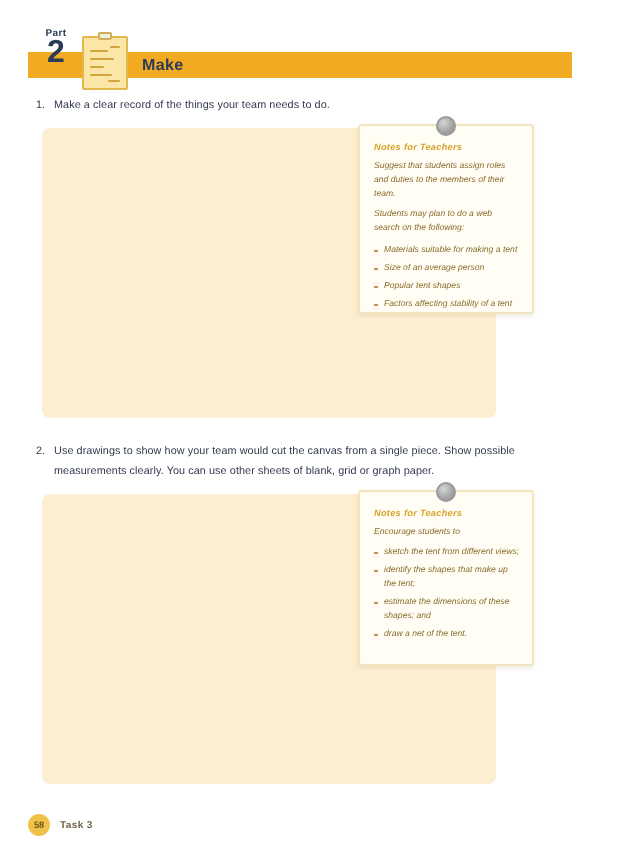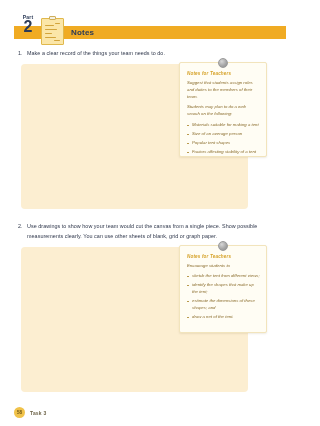--- a/index.html
+++ b/index.html
@@ -208,21 +208,21 @@
     <div class="board"></div>
     <div class="clip"></div>
     <div class="scribble" style="left:4px;  top:9px;  width:9px;"></div>
     <div class="scribble" style="left:4px;  top:13px; width:12px;"></div>
     <div class="scribble" style="left:4px;  top:17px; width:7px;"></div>
     <div class="scribble" style="left:4px;  top:21px; width:11px;"></div>
     <div class="scribble" style="left:14px; top:7px;  width:5px;"></div>
     <div class="scribble" style="left:13px; top:24px; width:6px;"></div>
   </div>
 
-  <div class="header-title">Notes</div>
+  <div class="header-title">Make</div>
 
   <div class="q" id="q1">
     <span class="num">1.</span>
     <span class="body">Make a clear record of the things your team needs to do.</span>
   </div>
 
   <div class="answer-box" id="answer1"></div>
 
   <div class="note-card" id="note1">
     <div class="magnet"></div>

